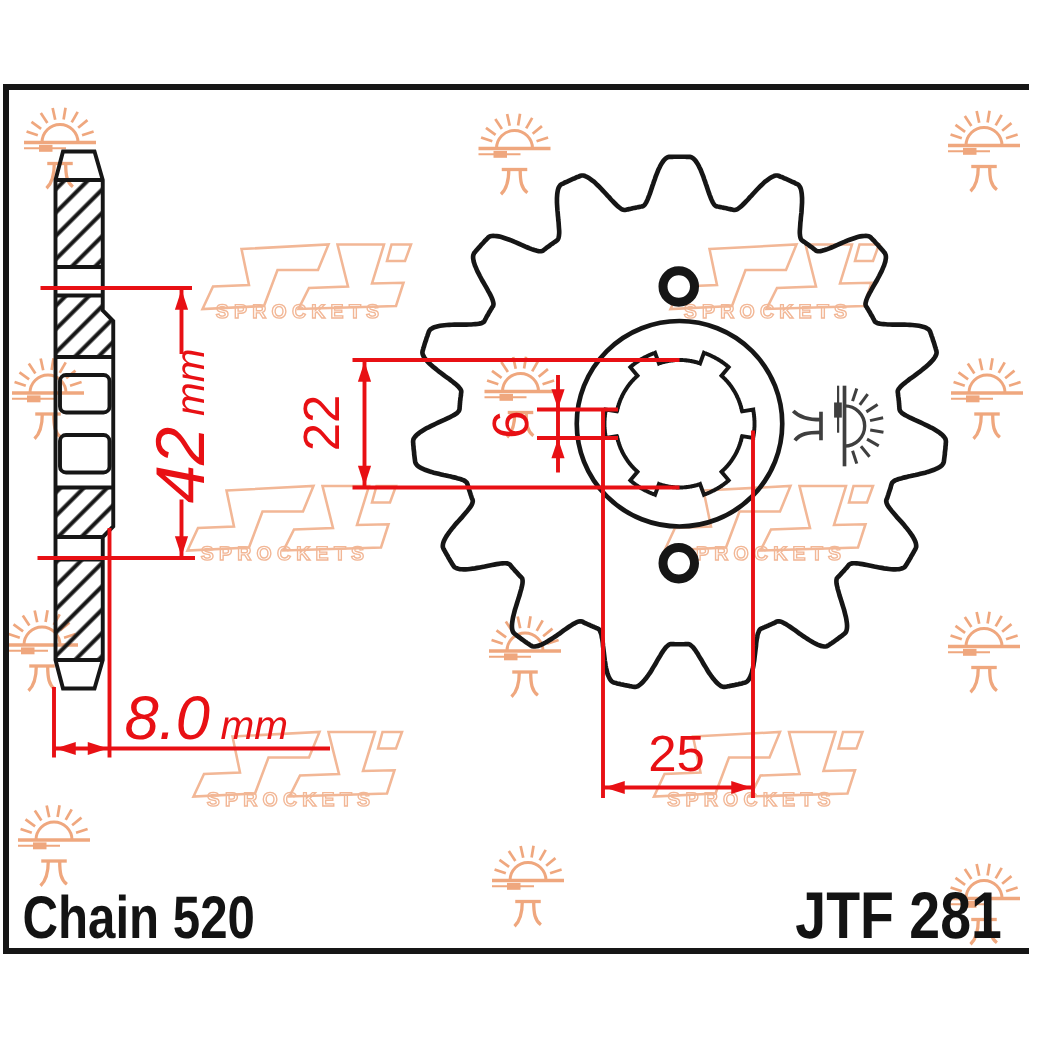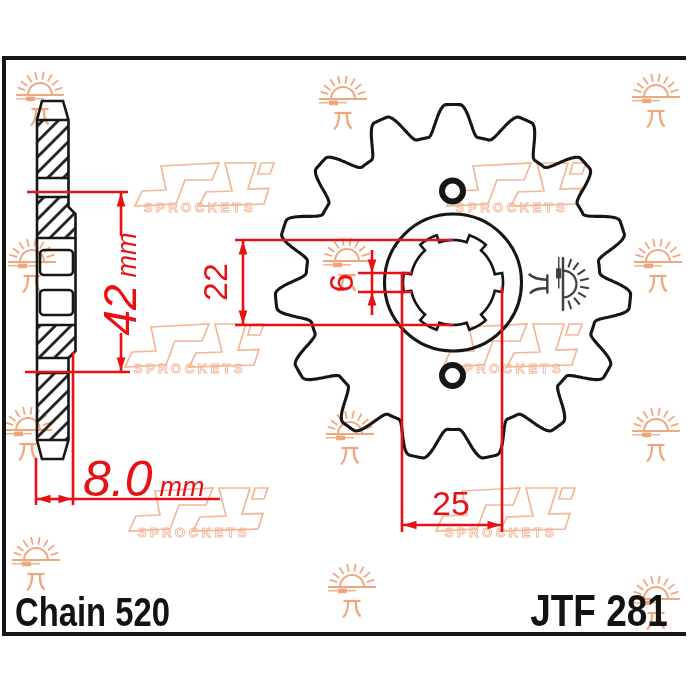--- a/index.html
+++ b/index.html
@@ -22,21 +22,21 @@
             font-family:"Liberation Sans",sans-serif;font-weight:700;font-size:13px;
             letter-spacing:3.5px;text-anchor:middle;}
   .stamp{color:var(--stamp-gray,#3f3f3f);}
   
   .dim-label{position:absolute;color:var(--dimension-red,#e81014);white-space:nowrap;
              transform:translate(-50%,-50%);line-height:1;}
   .dim-label.rot{transform:translate(-50%,-50%) rotate(-90deg);}
   .dim-label.lft{transform:translateY(-50%);}
   .num{font-size:34px;}
   .num-xl{font-size:46px;}
-  .num-md{font-size:50px;}
+  .num-md{font-size:41px;}
   .it{font-style:italic;}
   .unit{font-size:27px;font-style:italic;margin-left:7px;}
   
   .title{position:absolute;font-weight:700;color:#131313;line-height:1;}
   #chain-label{left:15px;top:592px;font-size:40px;transform:scaleX(.82);transform-origin:0 0;}
   #part-number{right:18px;top:589px;font-size:44px;transform:scaleX(.84);transform-origin:100% 0;}
 </style>
 </head>
 <body>
 

